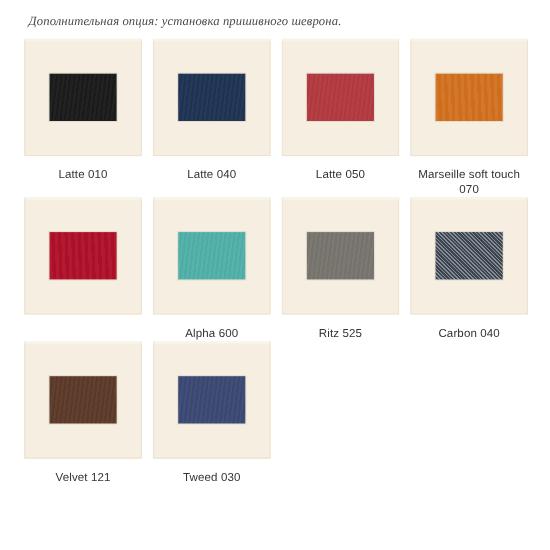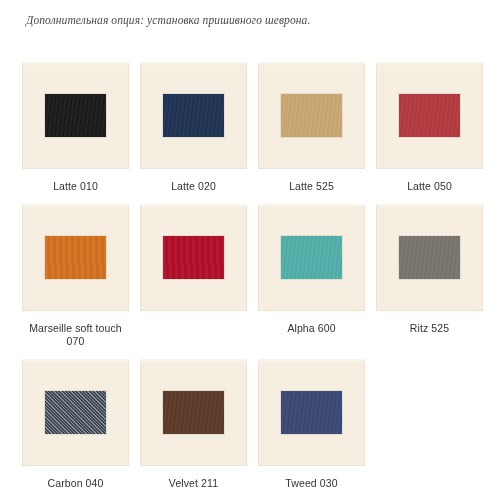--- a/index.html
+++ b/index.html
@@ -26,28 +26,27 @@
     left: 26px;
     font-family: "Liberation Serif", serif;
     font-style: italic;
     font-size: 11.5px;
     color: #4a4a4a;
     letter-spacing: 0.1px;
     white-space: nowrap;
   }
   .grid {
     position: absolute;
-    top: 62px;
+    top: 35px;
     left: 22px;
     width: 458px;
     display: grid;
     grid-template-columns: repeat(4, 107px);
     column-gap: 10px;
     row-gap: 0px;
-    gap: 11px;
   }
   .cell {
     width: 107px;
     display: flex;
     flex-direction: column;
     align-items: center;
   }
 
   .swatch-card {
     width: 107px;
@@ -115,27 +114,21 @@
     <div class="cell row-1">
       <div class="swatch-card" style="background-color: rgb(246, 239, 225);">
         <div class="chip" style="background-color: rgb(27, 27, 27);"></div>
       </div>
       <div class="label">Latte 010</div>
     </div>
     <div class="cell row-1">
       <div class="swatch-card" style="background-color: rgb(246, 239, 225);">
         <div class="chip" style="background-color: rgb(31, 51, 84);"></div>
       </div>
-      <div class="label">Latte 020</div>
-    </div>
-    <div class="cell row-1">
-      <div class="swatch-card" style="background-color: rgb(246, 239, 225);">
-        <div class="chip" style="background-color: rgb(201, 168, 113);"></div>
-      </div>
-      <div class="label">Latte 525</div>
+      <div class="label">Latte 040</div>
     </div>
 
     <div class="cell row-2">
       <div class="swatch-card" style="background-color: rgb(246, 239, 225);">
         <div class="chip" style="background-color: rgb(178, 58, 64);"></div>
       </div>
       <div class="label">Latte 050</div>
     </div>
     <div class="cell row-2">
       <div class="swatch-card" style="background-color: rgb(246, 239, 225);">
@@ -164,21 +157,21 @@
     <div class="cell row-3">
       <div class="swatch-card" style="background-color: rgb(246, 239, 225);">
         <div class="chip carbon" style="background-color: rgb(86, 97, 112);"></div>
       </div>
       <div class="label">Carbon 040</div>
     </div>
     <div class="cell row-3">
       <div class="swatch-card" style="background-color: rgb(246, 239, 225);">
         <div class="chip" style="background-color: rgb(93, 58, 42);"></div>
       </div>
-      <div class="label">Velvet 211</div>
+      <div class="label">Velvet 121</div>
     </div>
     <div class="cell row-3">
       <div class="swatch-card" style="background-color: rgb(246, 239, 225);">
         <div class="chip" style="background-color: rgb(59, 74, 116);"></div>
       </div>
       <div class="label">Tweed 030</div>
     </div>
 
   </div>
 </div>

